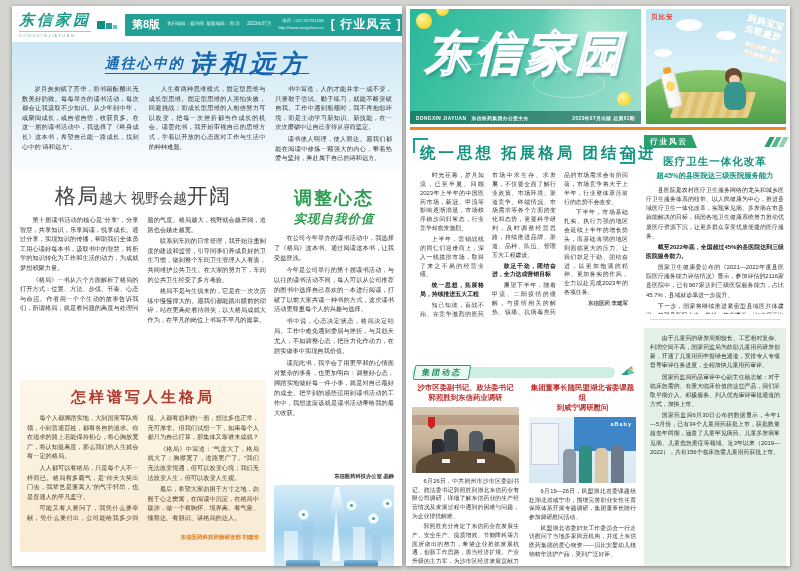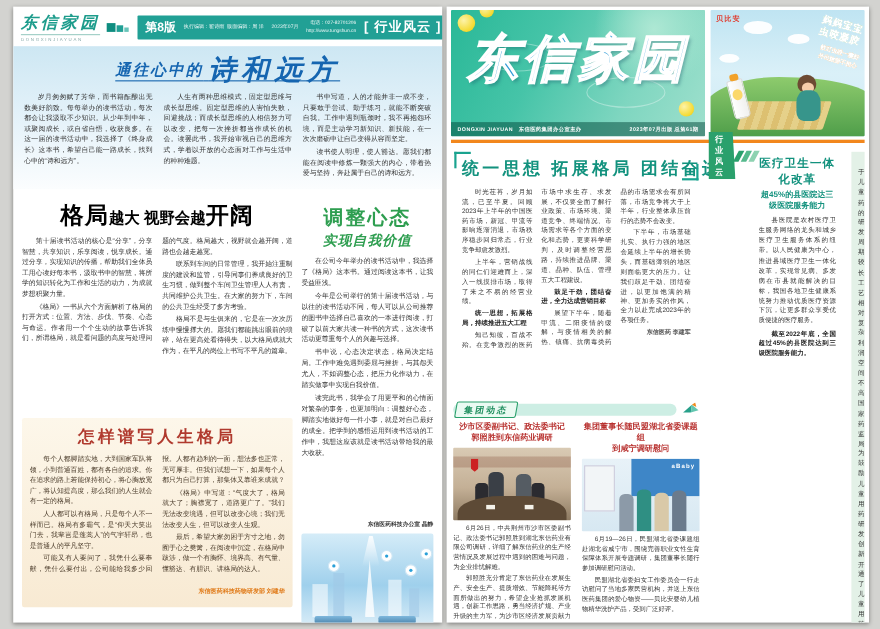--- a/index.html
+++ b/index.html
@@ -30,21 +30,21 @@
   
   .a1{margin-top:2px;height:130px;background:linear-gradient(180deg,#cde7f3 0%,#e2f1f9 45%,#fbfdfe 100%);overflow:hidden;}
   .a1-title{text-align:center;padding-top:5px;color:#1565b0;white-space:nowrap;text-decoration:underline;}
   .a1-pre{font-size:14px;font-weight:bold;font-style:italic;vertical-align:4px;letter-spacing:2px;}
   .a1-main{font-family:"Liberation Serif",serif;font-size:25px;font-weight:bold;font-style:italic;letter-spacing:5px;}
   .a1-body{columns:3;column-gap:10px;padding:4px 10px 0;font-size:6.2px;line-height:1.55;color:#333;height:92px;overflow:hidden;}
   
   .row2{display:flex;gap:8px;padding:4px 8px 0;}
   .colL{width:246px;}
   .colR{flex:1;min-width:0;}
-  .a2-title{text-align:center;margin:6px 0 5px;color:#000000;font-weight:bold;white-space:nowrap;}
+  .a2-title{text-align:center;margin:6px 0 5px;color:#404040;font-weight:normal;white-space:nowrap;}
   .t-big{font-size:21px;letter-spacing:1px;}
   .t-sm{font-size:14px;}
   .a2-body{columns:2;column-gap:9px;font-size:6.2px;line-height:1.55;color:#333;height:158px;overflow:hidden;}
   .a4{margin-top:7px;background:linear-gradient(180deg,#fdf7ea 0%,#f8ead3 100%);padding:6px 7px;height:160px;overflow:hidden;border-radius:2px;}
   .a4-title{text-align:center;color:#b03a2e;font-weight:bold;font-size:15px;letter-spacing:3px;margin:2px 0 6px;}
   .a4-body{columns:2;column-gap:9px;font-size:6.2px;line-height:1.55;color:#4a3b2a;height:118px;overflow:hidden;}
   .a4 .by{color:#e07b1a;font-size:5.5px;margin-top:3px;}
   .a3-title{text-align:center;color:#2e9e50;font-weight:bold;font-size:18px;letter-spacing:2px;margin-top:10px;}
   .a3-sub{text-align:center;color:#2e9e50;font-weight:bold;font-style:italic;font-family:"Liberation Serif",serif;font-size:12.5px;letter-spacing:1px;margin-top:1px;}
   .a3-body{font-size:6.2px;line-height:1.6;color:#333;height:238px;overflow:hidden;margin-top:5px;}
@@ -109,21 +109,21 @@
   .ph1 .table{position:absolute;bottom:0;left:4px;right:4px;height:22px;background:#5d4a36;border-radius:40% 40% 0 0/70% 70% 0 0;}
   .ph1 .chair{position:absolute;bottom:14px;width:12px;height:20px;background:#2b2b30;border-radius:4px 4px 0 0;}
   .ph1 .paper{position:absolute;bottom:10px;width:8px;height:4px;background:#f4f2ea;}
   .person{position:absolute;bottom:0;border-radius:5px 5px 0 0;}
   .ph2{background:linear-gradient(180deg,#e8f2f8 0%,#d7e8f2 100%);}
   .ph2 .bluewall{position:absolute;right:0;top:0;width:58%;height:34px;background:#3e86c7;}
   .ph2 .signtxt{position:absolute;right:4px;top:4px;color:#fff;font-size:5.5px;font-weight:bold;letter-spacing:1px;}
   .ph2 .shelf{position:absolute;left:2px;top:6px;width:26px;height:40px;background:#f2f5f7;border:.5px solid #ccd;}
   .card-b{font-size:5.8px;line-height:1.5;color:#333;height:92px;overflow:hidden;}
   
-  .ind-col{width:142px;display:flex;flex-direction:row;}
+  .ind-col{width:142px;display:flex;flex-direction:column;}
   .ind-tag{display:flex;align-items:center;height:13px;}
   .ind-label{background:#2aa06c;color:#fff;font-weight:bold;font-size:7.5px;letter-spacing:2px;padding:1.5px 9px 1.5px 6px;clip-path:polygon(0 0,90% 0,100% 100%,0 100%);}
   .stripes{margin-left:auto;display:flex;gap:2px;}
   .stripes i{width:5px;height:10px;background:#2aa06c;transform:skewX(-28deg);}
   .stripes i:nth-child(2){background:#55b98c;}
   .stripes i:nth-child(3){background:#8ed2b1;}
   .ind1{padding:7px 2px 0;}
   .ind-h1{text-align:center;font-weight:bold;font-size:10.5px;color:#13927e;letter-spacing:1px;}
   .ind-h2{text-align:center;font-weight:bold;font-size:7.3px;color:#13927e;margin-top:2px;}
   .ind-body{font-size:5.9px;line-height:1.55;color:#333;margin-top:5px;height:128px;overflow:hidden;}

